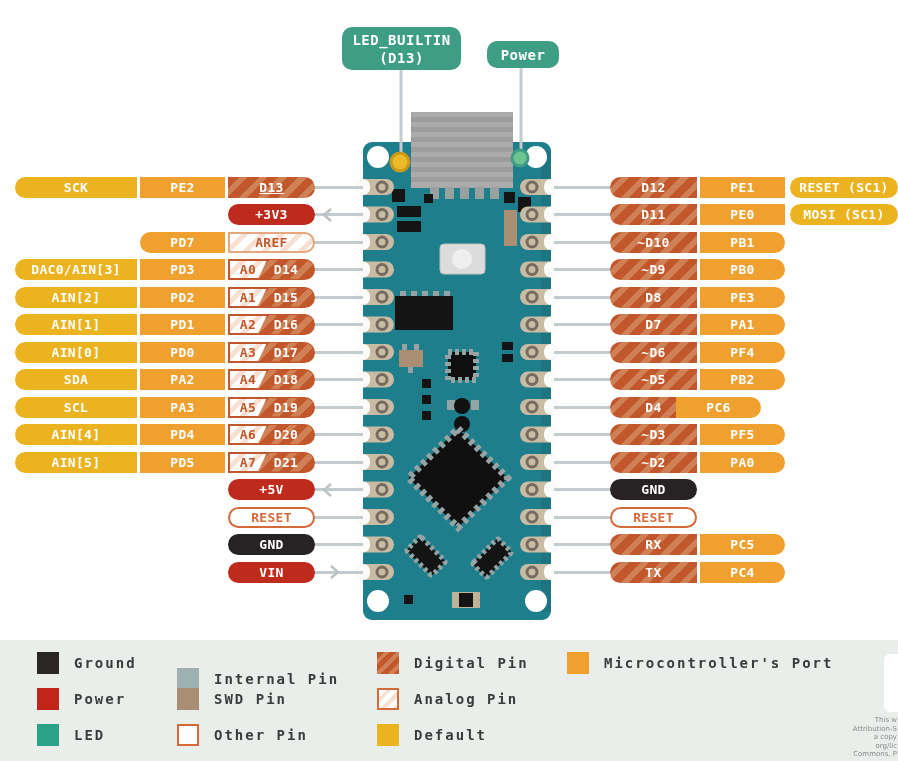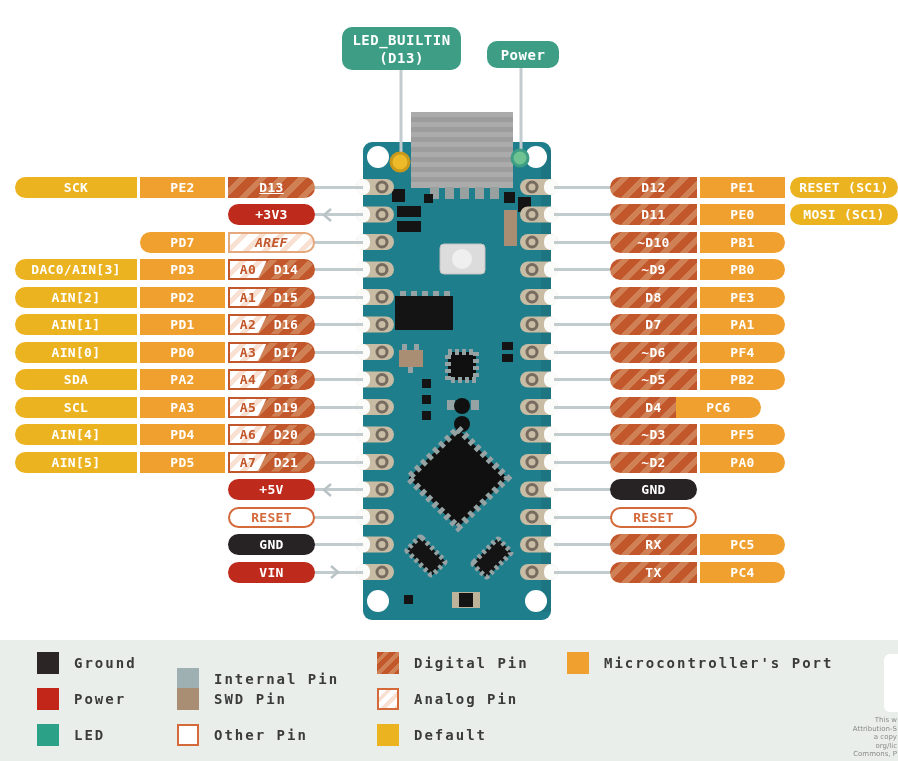--- a/index.html
+++ b/index.html
@@ -234,21 +234,21 @@
       <div class="seg yellow rl" style="left: 15px; top: 176.5px; width: 122px;">SCK</div>
       <div class="seg orange " style="left: 140px; top: 176.5px; width: 85px;">PE2</div>
       <div class="seg digital rr" style="left: 228px; top: 176.5px; width: 87px; text-decoration: underline;">D13</div>
       <div class="wire" style="left: 313px; top: 213px; width: 50px;"></div>
       <div class="chev" style="left: 320px; top: 205.5px;"><svg width="14" height="18">
           <path d="M11 3 L4 9 L11 15" fill="none" stroke="#B9C2C5" stroke-width="2.5"></path>
         </svg></div>
       <div class="seg power rb" style="left: 228px; top: 204px; width: 87px;">+3V3</div>
       <div class="wire" style="left: 313px; top: 240.5px; width: 50px;"></div>
       <div class="seg orange rl" style="left: 140px; top: 231.5px; width: 85px;">PD7</div>
-      <div class="seg aref rr" style="left: 228px; top: 231.5px; width: 87px; font-style: italic;">AREF</div>
+      <div class="seg aref rr" style="left: 228px; top: 231.5px; width: 87px;">AREF</div>
       <div class="wire" style="left: 313px; top: 268px; width: 50px;"></div>
       <div class="seg yellow rl" style="left: 15px; top: 259px; width: 122px;">DAC0/AIN[3]</div>
       <div class="seg orange " style="left: 140px; top: 259px; width: 85px;">PD3</div>
       <div class="seg analogwrap rr" style="left: 228px; top: 259px; width: 87px;">
         <div class="analog-a">A0</div>
         <div class="analog-d">D14</div>
       </div>
       <div class="wire" style="left: 313px; top: 295.5px; width: 50px;"></div>
       <div class="seg yellow rl" style="left: 15px; top: 286.5px; width: 122px;">AIN[2]</div>
       <div class="seg orange " style="left: 140px; top: 286.5px; width: 85px;">PD2</div>

